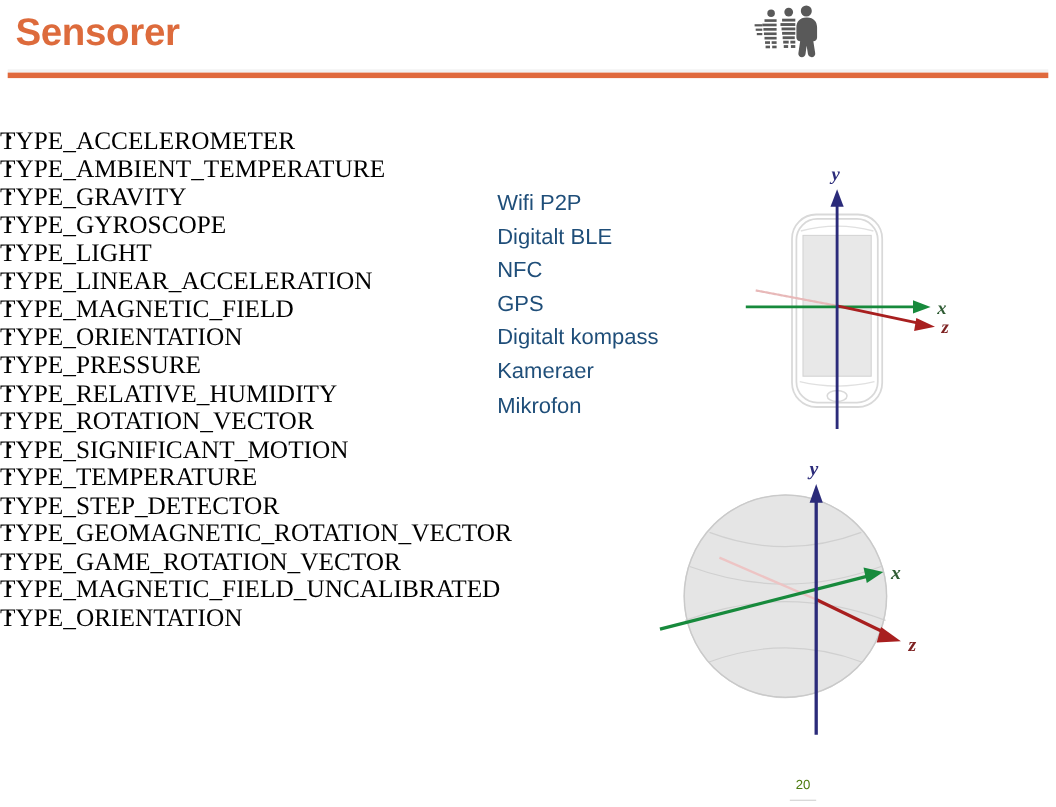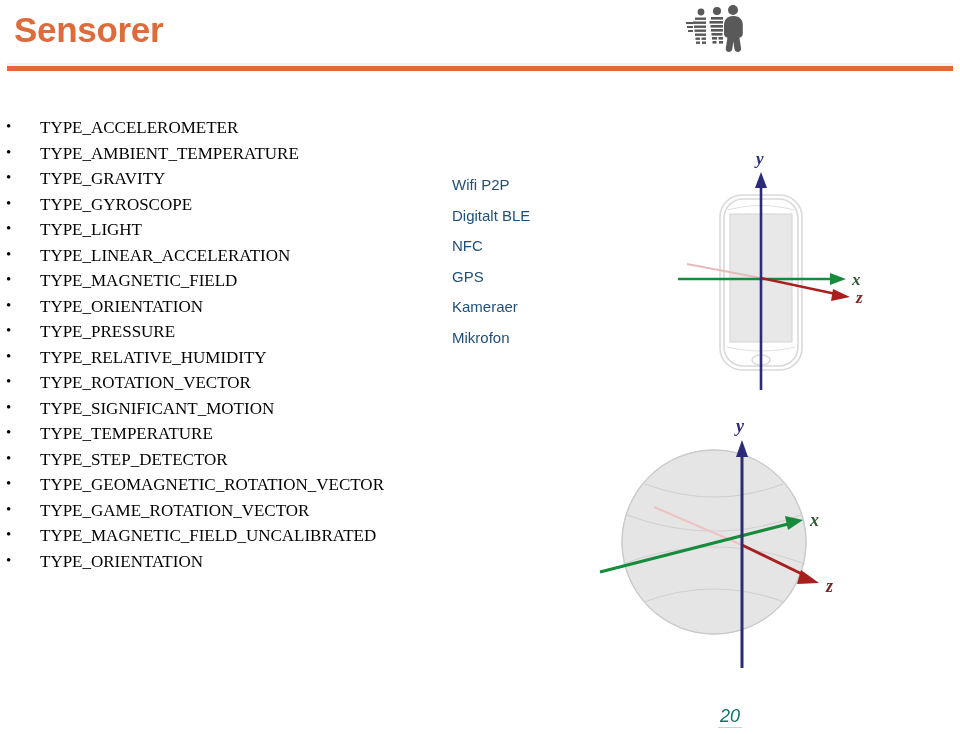--- a/index.html
+++ b/index.html
@@ -67,24 +67,23 @@
     left: 0;
     top: 115px;
     width: 470px;
     list-style: none;
     margin: 0;
     padding: 0;
   }
   #sensor-list li {
     position: relative;
     font-family: "Liberation Serif", serif;
-    font-size: 17px;
+    font-size: 23px;
     line-height: 25.5px;
     color: #000000;
-    padding-left: 40px;
     white-space: nowrap;
   }
   #sensor-list li::before {
     content: "\2022";
     position: absolute;
     left: 6px;
     top: -1px;
     font-family: "Liberation Serif", serif;
     font-size: 15px;
     color: #000000;
@@ -95,21 +94,21 @@
     position: absolute;
     left: 452px;
     top: 170px;
     width: 190px;
     list-style: none;
     margin: 0;
     padding: 0;
   }
   #feature-list li {
     font-family: "Liberation Sans", sans-serif;
-    font-size: 15px;
+    font-size: 20px;
     line-height: 30.6px;
     color: #1f4e79;
     white-space: nowrap;
   }
 
   
   #phone-figure {
     position: absolute;
     left: 664px;
     top: 142px;
@@ -125,23 +124,22 @@
   }
 
   
   #page-number {
     position: absolute;
     left: 708px;
     top: 706px;
     width: 44px;
     text-align: center;
     font-family: "Liberation Sans", sans-serif;
-    font-size: 18px;
-    color: #0f766e;
-    font-style: italic;
+    font-size: 12px;
+    color: #4d7c0f;
   }
   #page-number-rule {
     position: absolute;
     left: 718px;
     top: 727px;
     width: 24px;
     height: 1px;
     background: #d0d0d0;
   }
 </style>
@@ -210,20 +208,21 @@
   <li>TYPE_GAME_ROTATION_VECTOR</li>
   <li>TYPE_MAGNETIC_FIELD_UNCALIBRATED</li>
   <li>TYPE_ORIENTATION</li>
 </ul>
 
 <ul id="feature-list">
   <li>Wifi P2P</li>
   <li>Digitalt BLE</li>
   <li>NFC</li>
   <li>GPS</li>
+  <li>Digitalt kompass</li>
   <li>Kameraer</li>
   <li>Mikrofon</li>
 </ul>
 
 <div id="phone-figure">
   <svg width="296" height="258" viewBox="0 0 296 258" xmlns="http://www.w3.org/2000/svg">
 
     <g fill="none" stroke="#d9d9d9" stroke-width="1.6">
       <rect x="56" y="53" width="82" height="175" rx="22" ry="22"></rect>
       <rect x="60" y="57" width="74" height="167" rx="19" ry="19"></rect>

